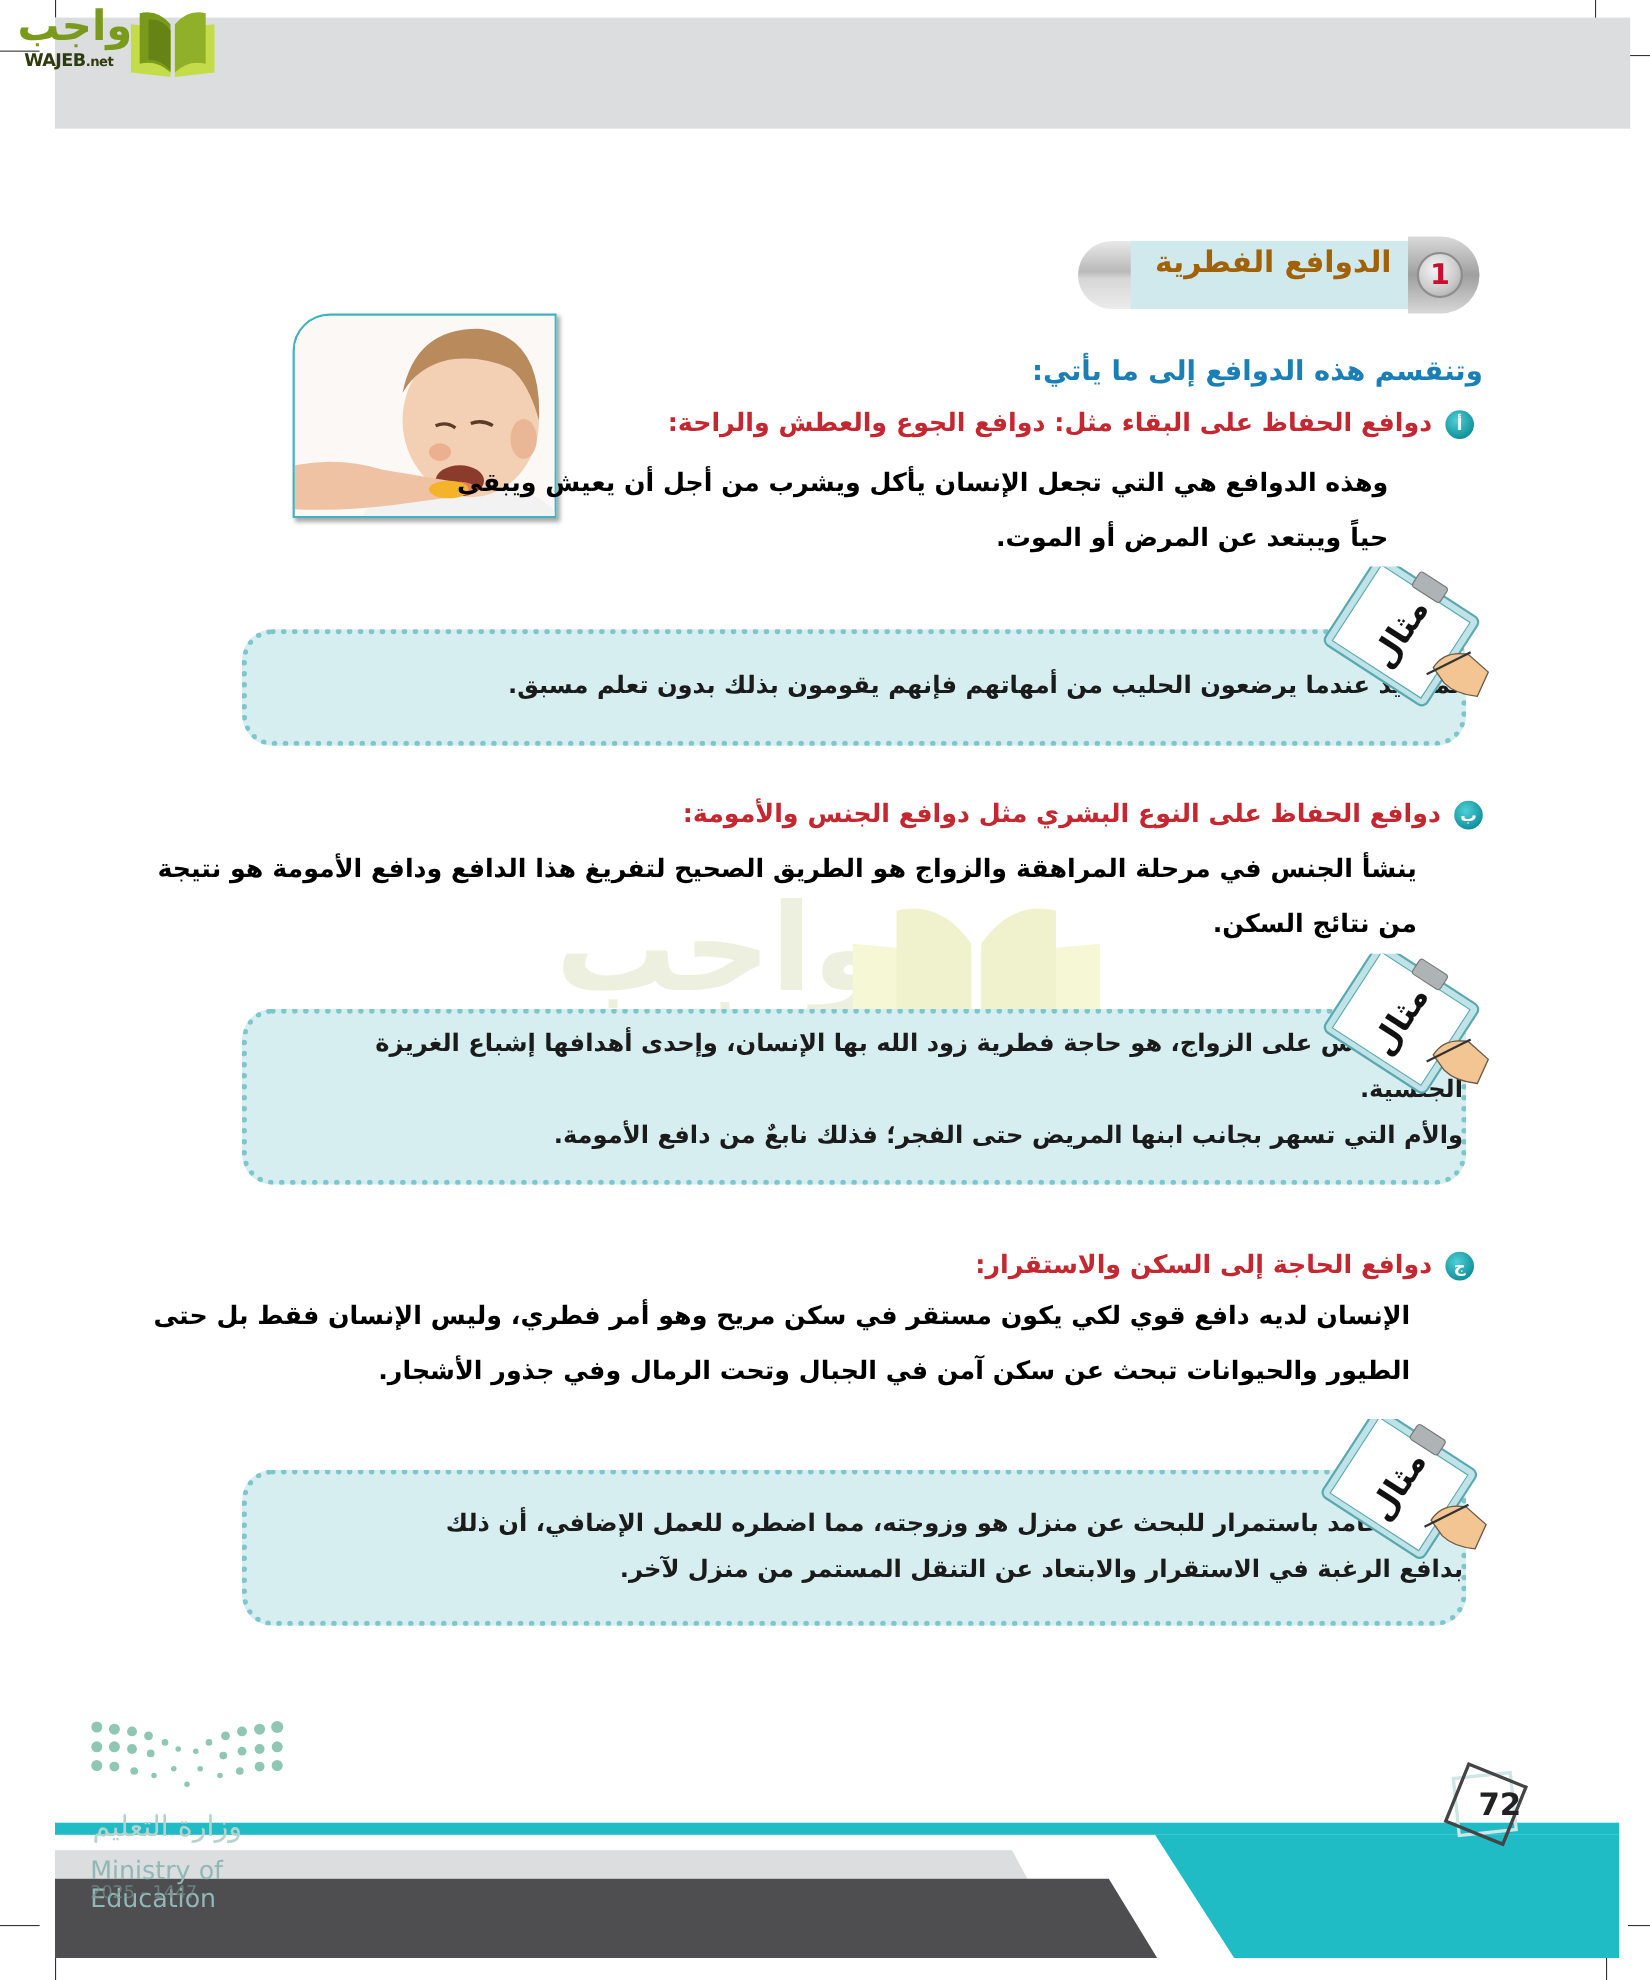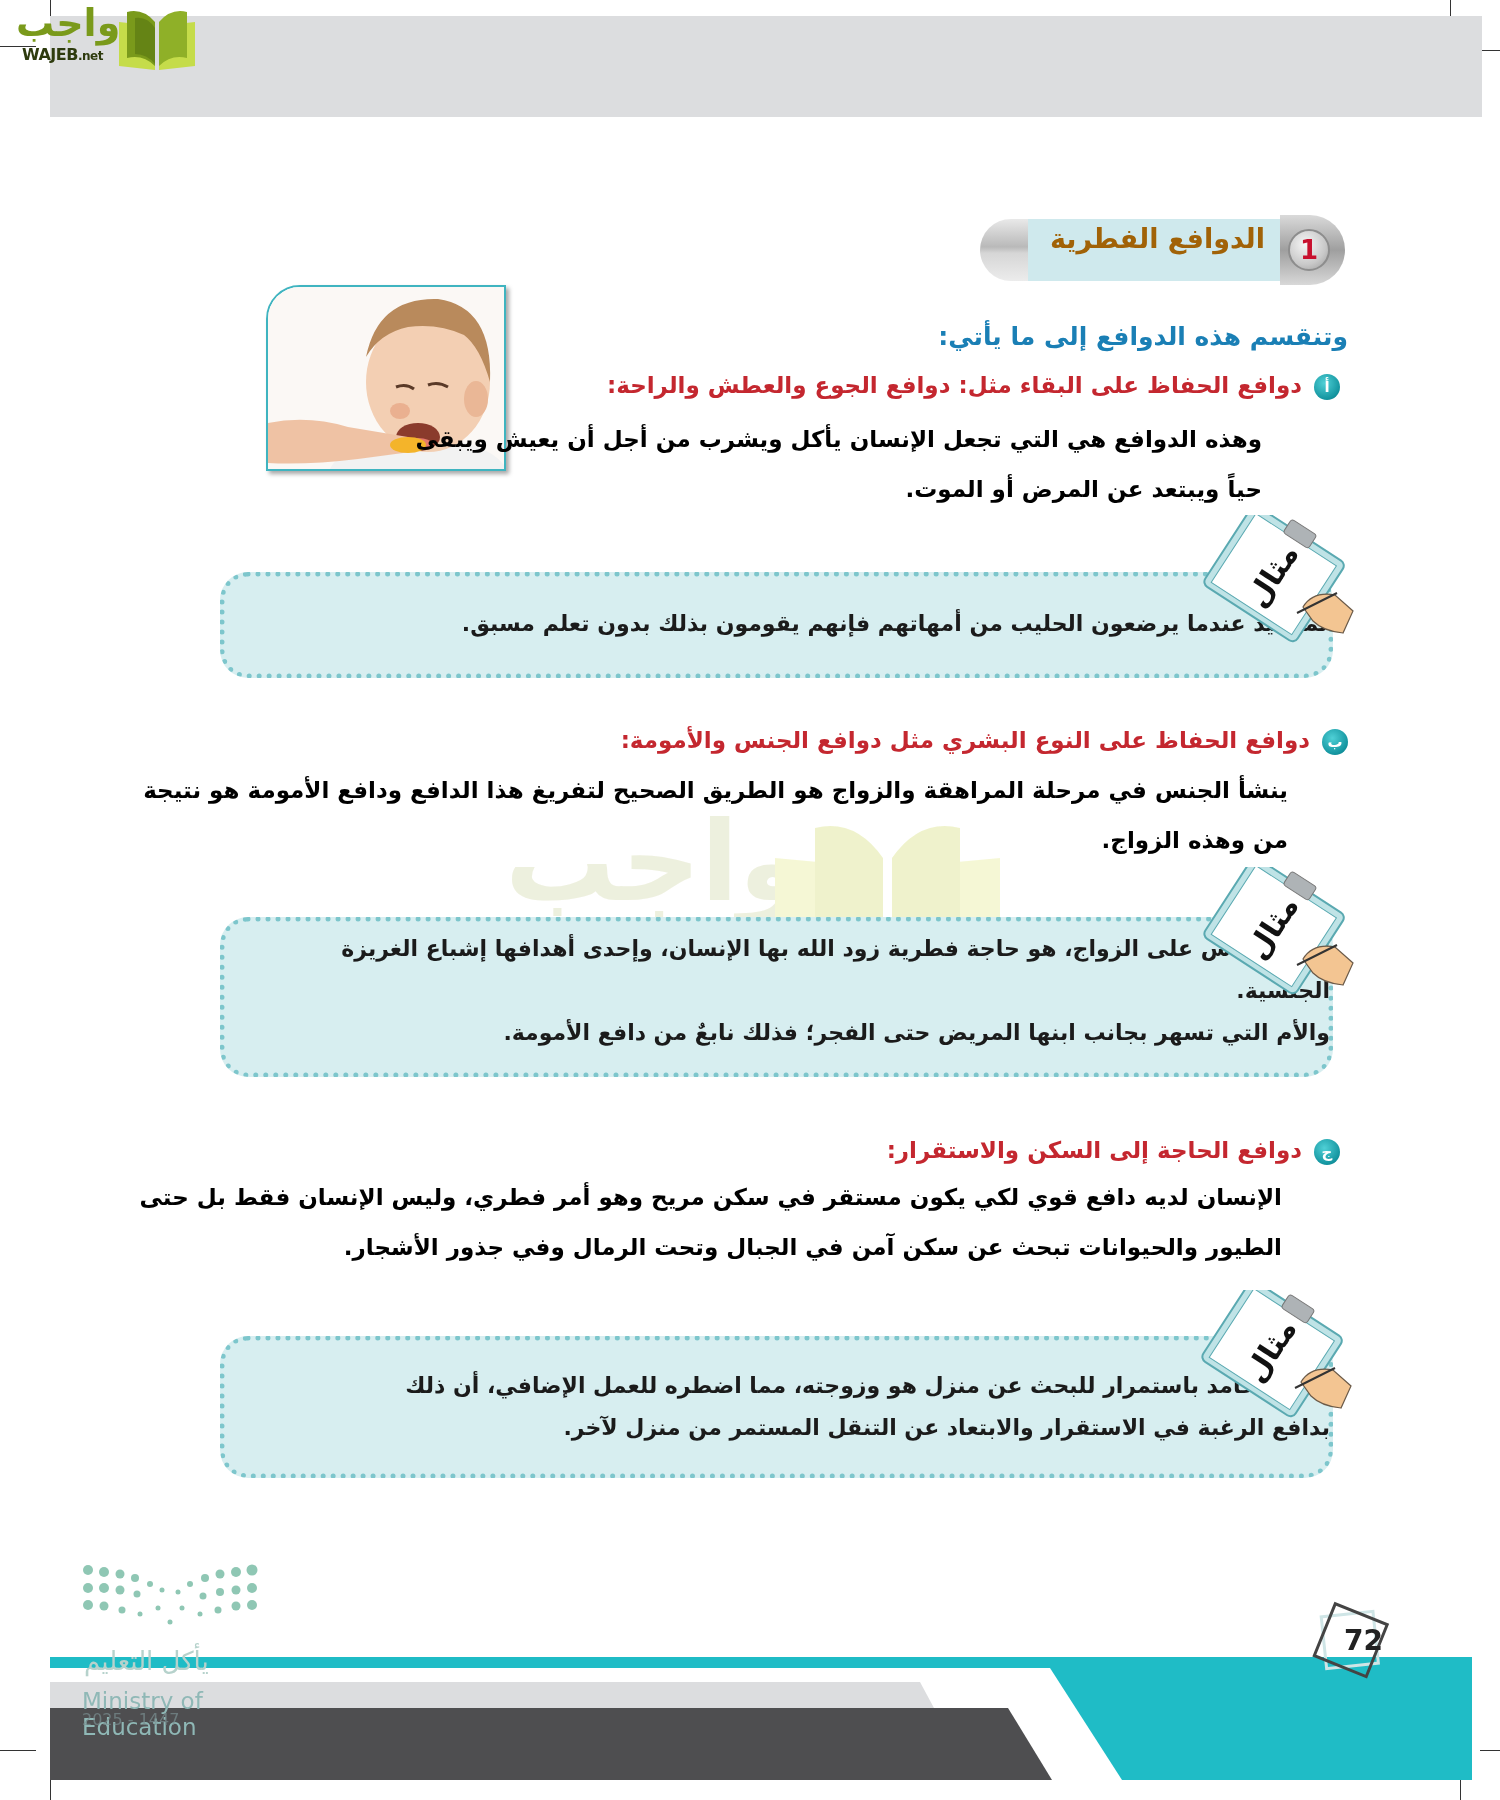--- a/index.html
+++ b/index.html
@@ -127,21 +127,21 @@
   </g>
   <path d="M118 92 Q128 76 150 80 L168 96 L158 118 Q138 116 128 106 Z" fill="#f3c592" stroke="#6b5a48" stroke-width="1.2"></path>
   <line x1="112" y1="98" x2="152" y2="78" stroke="#333" stroke-width="2"></line>
 </svg>
 
 <div class="abs rtl sub" style="right:152px; top:727px;">
   <span class="bullet">ب</span><span>دوافع الحفاظ على النوع البشري مثل دوافع الجنس والأمومة:</span>
 </div>
 <div class="abs rtl body" style="right:212px; top:765px;margin-left:16px;">
   <div>ينشأ الجنس في مرحلة المراهقة والزواج هو الطريق الصحيح لتفريغ هذا الدافع ودافع الأمومة هو نتيجة</div>
-  <div>من وهذه الزواج.</div>
+  <div>من نتائج السكن.</div>
 </div>
 
 <div class="abs watermark">
   <div style="position:absolute; left:0; top:-20px; font-size:110px; font-weight:bold; color:#e0e4c4; direction:rtl;">واجب</div>
   <div style="position:absolute; left:8px; top:110px; font-size:46px; font-weight:bold; color:#b3b3b3; opacity:0.7;">WAJEB.net</div>
   <svg style="position:absolute; left:270px; top:0;" width="225" height="170" viewBox="0 0 225 170">
     <path d="M0 40 L108 50 L108 170 L0 160 Z" fill="#eef2b4"></path>
     <path d="M225 40 L117 50 L117 170 L225 160 Z" fill="#eef2b4"></path>
     <path d="M40 10 Q80 0 108 40 L108 160 Q80 130 40 135 Z" fill="#e3e9a4"></path>
     <path d="M185 10 Q145 0 117 40 L117 160 Q145 130 185 135 Z" fill="#e3e9a4"></path>
@@ -225,21 +225,21 @@
         <circle cx="60" cy="54" r="2.5"></circle>
         <circle cx="78" cy="48" r="2.5"></circle>
       <circle cx="172" cy="45" r="5"></circle>
         <circle cx="156" cy="46" r="4.5"></circle>
         <circle cx="138" cy="50" r="3.5"></circle>
         <circle cx="120" cy="54" r="2.5"></circle>
         <circle cx="102" cy="48" r="2.5"></circle>
       <circle cx="90" cy="62" r="2.5"></circle>
     </g>
   </svg>
-  <div class="moe-ar">يأكل التعليم</div>
+  <div class="moe-ar">وزارة التعليم</div>
   <div class="moe-en">Ministry of Education</div>
   <div class="moe-yr">2025 - 1447</div>
 </div>
 
 <div class="abs page-no">
   <svg width="80" height="85" viewBox="0 0 80 85" style="position:absolute; left:0; top:0;">
     <rect x="14" y="14" width="52" height="52" fill="none" stroke="#cfe5e6" stroke-width="3" transform="rotate(-6 40 42)"></rect>
     <rect x="12" y="12" width="56" height="56" fill="none" stroke="#444" stroke-width="3" transform="rotate(22 40 42)"></rect>
   </svg>
   <span class="page-no-text">72</span>

